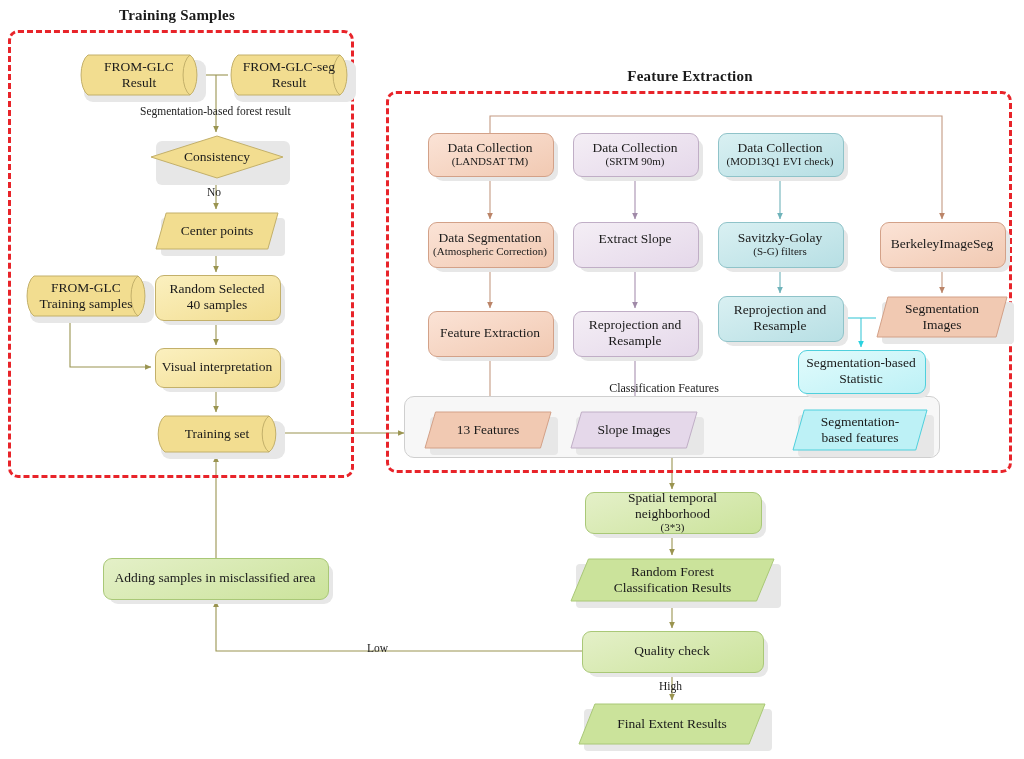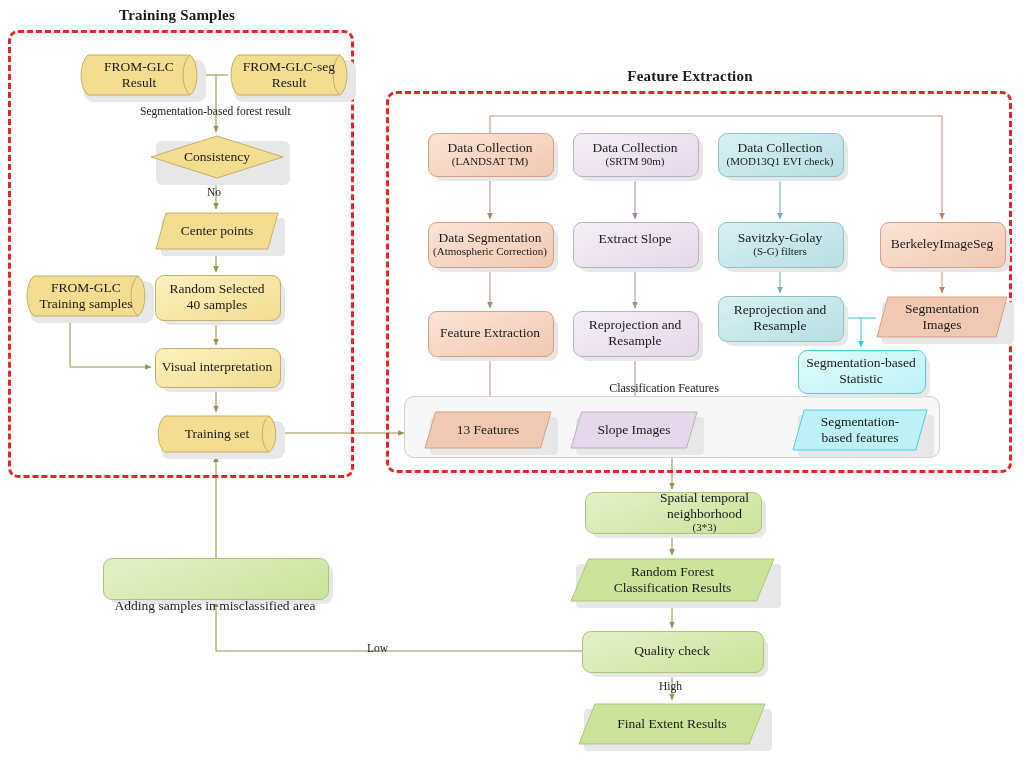--- a/index.html
+++ b/index.html
@@ -306,21 +306,21 @@
       <polygon points="12.24,1 135,1 123.76,41 1,41" fill="#bdf1f6" stroke="#4fd0dd" stroke-width="1"></polygon>
     </svg>
     <div class="node" style="left: 792px; top: 409px; width: 136px; height: 42px; z-index: 2;">
       <span class="lbl">
         <span class="t1">Segmentation-</span>
         <span class="t1">based features</span>
       </span>
     </div>
     <div class="sh" style="left: 591px; top: 498px; width: 175px; height: 40px; border-radius: 9px;"></div>
     <div style="position: absolute; left: 585px; top: 492px; width: 175px; height: 40px; background: linear-gradient(160deg, rgb(228, 240, 200) 0%, rgb(203, 227, 155) 100%); border: 1px solid rgb(169, 200, 119); border-radius: 9px; z-index: 1;"></div>
-    <div class="node" style="left: 585px; top: 492px; width: 175px; height: 40px; z-index: 2; margin-left: 32px;">
+    <div class="node" style="left: 585px; top: 492px; width: 175px; height: 40px; z-index: 2;">
       <span class="lbl">
         <span class="t1">Spatial temporal neighborhood</span>
         <span class="t2">(3*3)</span>
       </span>
     </div>
     <div class="sh" style="left: 576px; top: 564px; width: 205px; height: 44px; border-radius: 4px;"></div>
     <svg width="205" height="44" style="position: absolute; left: 570px; top: 558px; z-index: 1;">
       <polygon points="18.45,1 204,1 186.55,43 1,43" fill="#cbe39b" stroke="#a9c877" stroke-width="1"></polygon>
     </svg>
     <div class="node" style="left: 570px; top: 558px; width: 205px; height: 44px; z-index: 2;">
@@ -340,21 +340,21 @@
     <svg width="188" height="42" style="position: absolute; left: 578px; top: 703px; z-index: 1;">
       <polygon points="16.919999999999998,1 187,1 171.08,41 1,41" fill="#cbe39b" stroke="#a9c877" stroke-width="1"></polygon>
     </svg>
     <div class="node" style="left: 578px; top: 703px; width: 188px; height: 42px; z-index: 2;">
       <span class="lbl">
         <span class="t1">Final Extent Results</span>
       </span>
     </div>
     <div class="sh" style="left: 109px; top: 564px; width: 224px; height: 40px; border-radius: 9px;"></div>
     <div style="position: absolute; left: 103px; top: 558px; width: 224px; height: 40px; background: linear-gradient(160deg, rgb(228, 240, 200) 0%, rgb(203, 227, 155) 100%); border: 1px solid rgb(169, 200, 119); border-radius: 9px; z-index: 1;"></div>
-    <div class="node" style="left: 103px; top: 558px; width: 224px; height: 40px; z-index: 2; margin-top: 28px;">
+    <div class="node" style="left: 103px; top: 558px; width: 224px; height: 40px; z-index: 2;">
       <span class="lbl">
         <span class="t1">Adding samples in misclassified area</span>
       </span>
     </div>
     <div class="edgelbl" style="left: 140px; top: 105px; z-index: 3;">Segmentation-based forest result</div>
     <div class="edgelbl" style="left: 207px; top: 186px; z-index: 3;">No</div>
     <div class="edgelbl" style="left: 367px; top: 642px; z-index: 3;">Low</div>
     <div class="edgelbl" style="left: 659px; top: 680px; z-index: 3;">High</div>
   </div>
 

